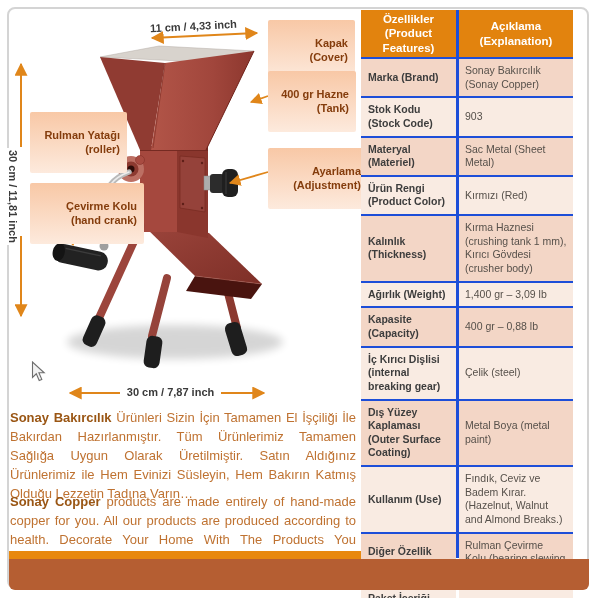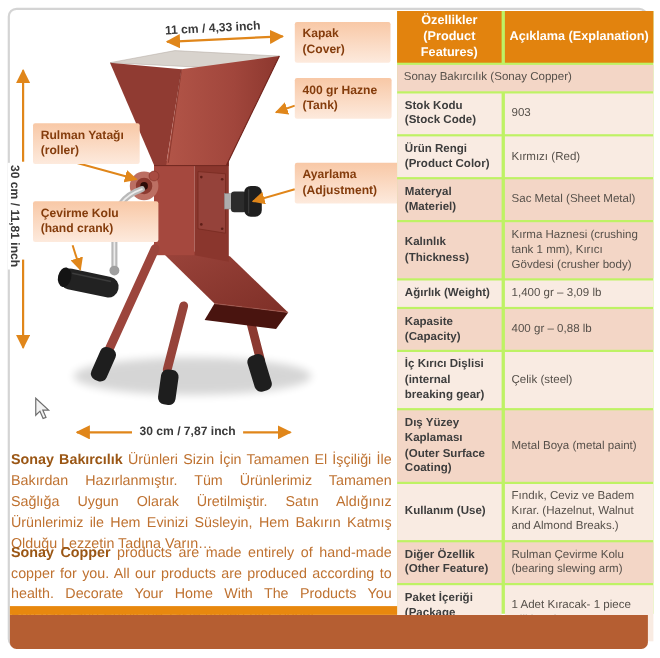--- a/index.html
+++ b/index.html
@@ -6,33 +6,33 @@
   body{width:600px;height:598px;position:relative;background:#ffffff;
        font-family:"Liberation Sans", sans-serif;overflow:hidden;}
   .card{position:absolute;left:7px;top:7px;width:582px;height:582px;
         background:#ffffff;border:2px solid #d4d4d4;border-radius:8px;box-sizing:border-box;}
 
   
   #diagram-svg{position:absolute;left:0;top:0;width:362px;height:400px;}
 
   .callout{position:absolute;background:linear-gradient(180deg,#f8c8a6 0%,#fdeadd 100%);
            color:#843c0c;font-weight:bold;font-size:11px;line-height:1.3;
-           padding:4px 7px;border-radius:2px;box-sizing:border-box;}
+           padding:16px 7px;border-radius:2px;box-sizing:border-box;text-align:right;}
   .dim-text{position:absolute;color:#3a3a3a;font-weight:bold;font-size:11px;white-space:nowrap;}
   .dim-vert{writing-mode:vertical-rl;background:#ffffff;padding:2px 0;}
   .dim-bottom{background:#ffffff;text-align:center;padding:0 3px;}
 
   
   .para{position:absolute;left:10px;width:346px;font-size:13px;line-height:1.46;
         text-align:justify;color:#bf7231;}
   .para b{color:#9a5614;}
 
   
-  .spec-table{position:absolute;left:361px;top:10px;width:233px;height:548px;
-              display:flex;flex-direction:column;gap:2px;background:#bef264;}
+  .spec-table{position:absolute;left:361px;top:10px;width:212px;height:548px;
+              display:flex;flex-direction:column;gap:2px;background:#1d4ed8;}
   .thead{display:flex;gap:3px;height:47px;flex:0 0 auto;}
   .th{background:#e2830e;color:#ffffff;font-weight:bold;font-size:11.5px;line-height:1.25;
       display:flex;align-items:center;justify-content:center;text-align:center;padding:3px 4px;box-sizing:border-box;}
   .th.c1{width:95px;flex:0 0 auto;}
   .th.c2{flex:1;}
   .trow{display:flex;gap:3px;flex:1 1 auto;}
   .tf{width:95px;flex:0 0 auto;font-weight:bold;color:#3d3d3d;font-size:10.5px;line-height:1.3;
       padding:5px 4px 5px 7px;display:flex;align-items:center;box-sizing:border-box;}
   .te{flex:1;color:#56504a;font-size:10.5px;line-height:1.3;
       padding:5px 6px;display:flex;align-items:center;box-sizing:border-box;}
@@ -161,35 +161,36 @@
 <p class="para" style="top:480px;">
   <b>Sonay Copper</b><span> products are made entirely of hand-made copper for you. All our products are produced according to health. Decorate Your Home With The Products You Purchase and Enjoy the Taste Added by Copper…</span>
 </p>
 
 <div class="spec-table">
   <div class="thead">
     <div class="th c1">Özellikler (Product Features)</div>
     <div class="th c2">Açıklama (Explanation)</div>
   </div>
   <div class="trow dark">
+      <div class="tf">Marka  (Brand)</div>
       <div class="te">Sonay Bakırcılık (Sonay Copper)</div>
     </div>
   <div class="trow light">
       <div class="tf">Stok Kodu (Stock Code)</div>
       <div class="te">903</div>
     </div>
+  <div class="trow dark">
+      <div class="tf">Materyal (Materiel)</div>
+      <div class="te">Sac Metal (Sheet Metal)</div>
+    </div>
   <div class="trow light">
       <div class="tf">Ürün Rengi (Product Color)</div>
       <div class="te">Kırmızı (Red)</div>
     </div>
   <div class="trow dark">
-      <div class="tf">Materyal (Materiel)</div>
-      <div class="te">Sac Metal (Sheet Metal)</div>
-    </div>
-  <div class="trow dark">
       <div class="tf">Kalınlık (Thickness)</div>
       <div class="te">Kırma Haznesi (crushing tank 1 mm), Kırıcı Gövdesi (crusher body)</div>
     </div>
   <div class="trow light">
       <div class="tf">Ağırlık (Weight)</div>
       <div class="te">1,400 gr – 3,09 lb</div>
     </div>
   <div class="trow dark">
       <div class="tf">Kapasite (Capacity)</div>
       <div class="te">400 gr – 0,88 lb</div>

